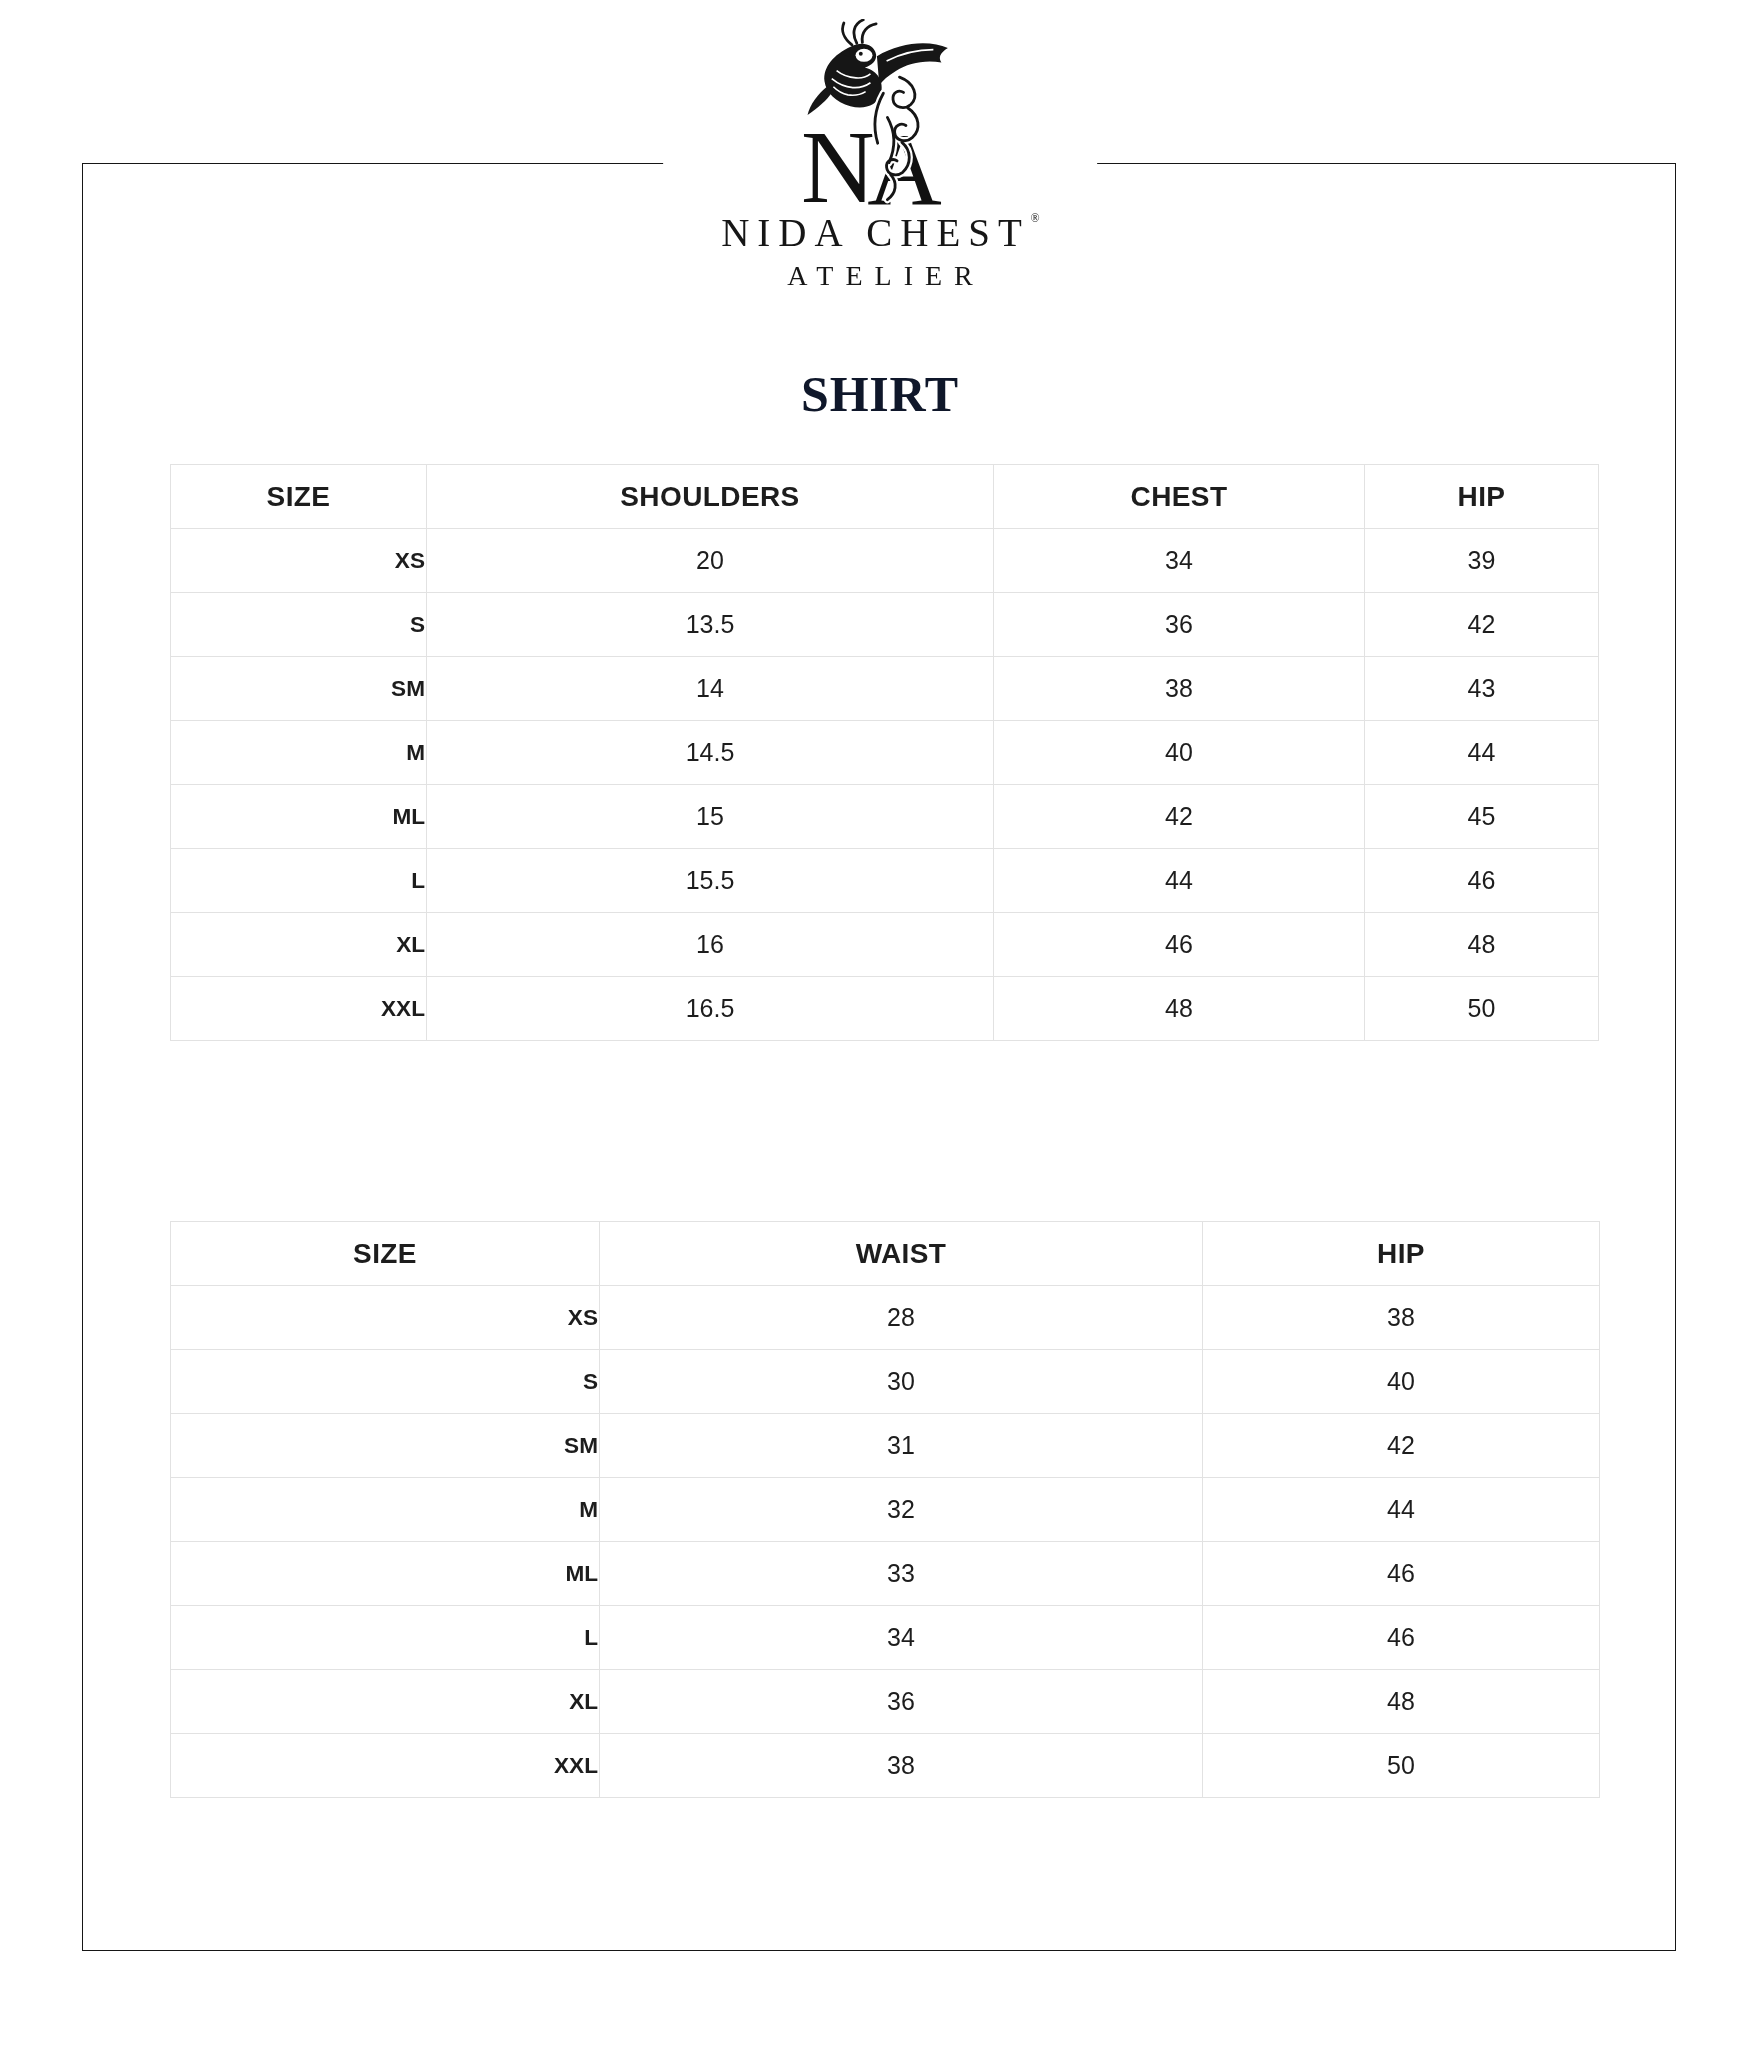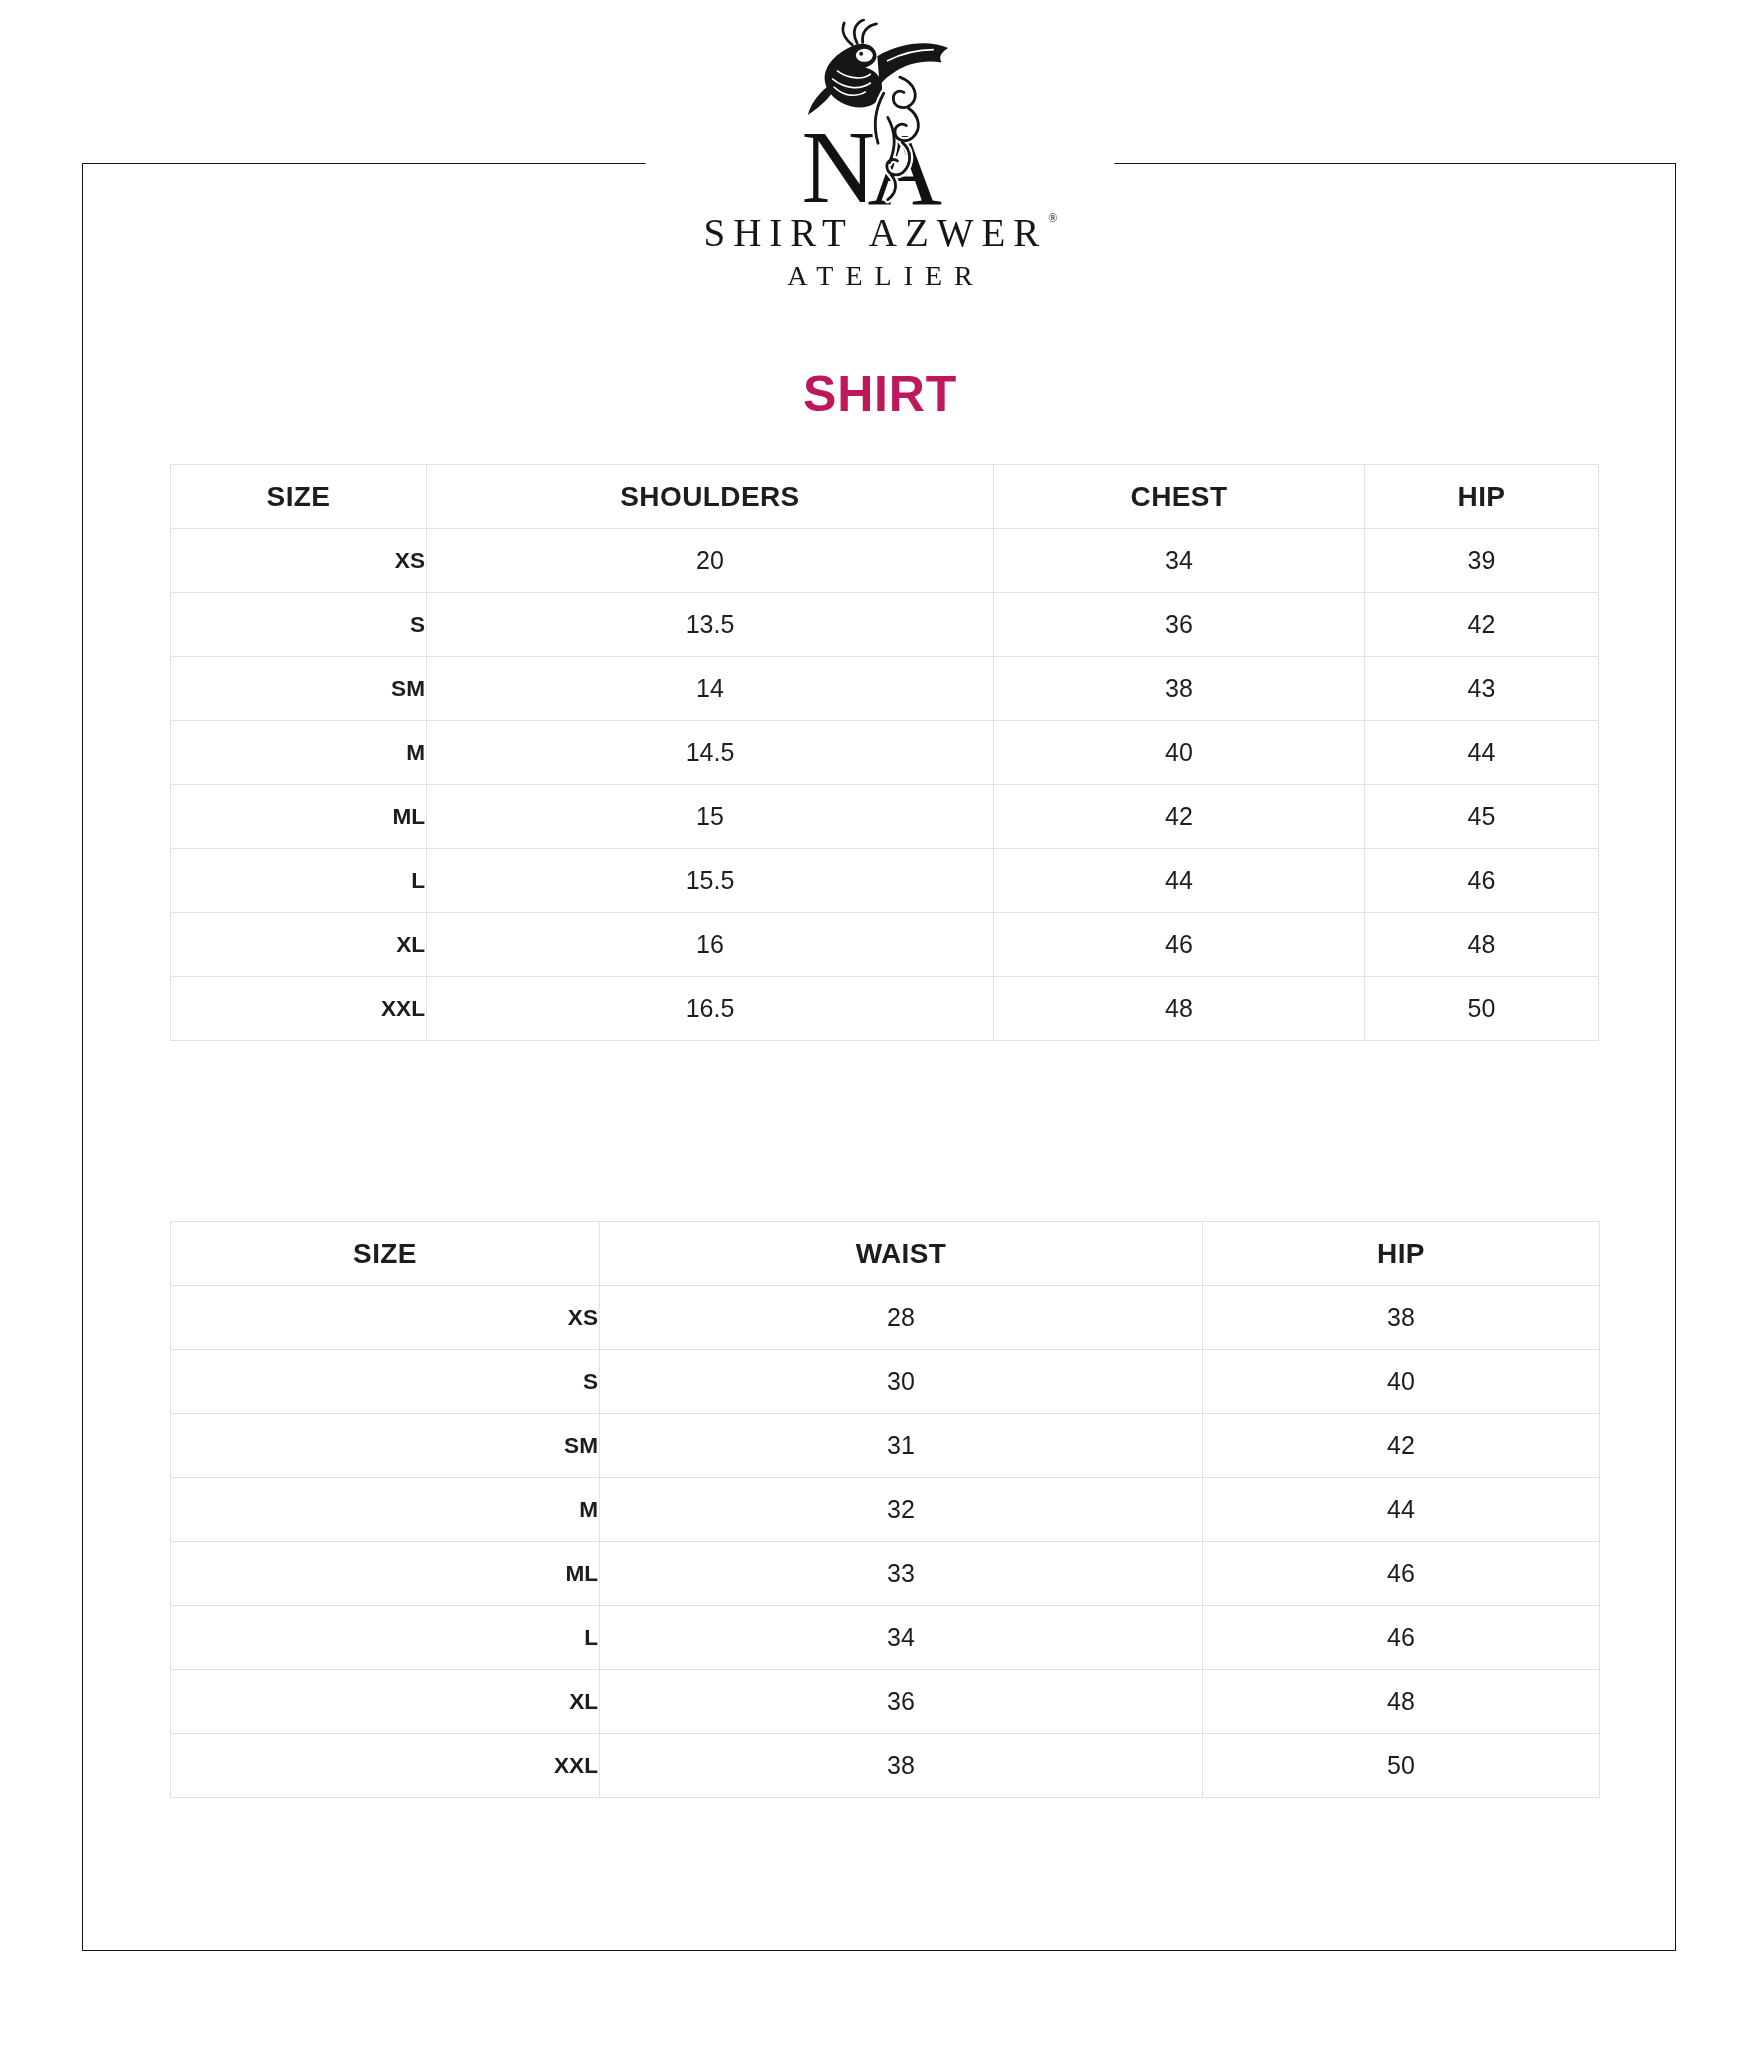--- a/index.html
+++ b/index.html
@@ -28,22 +28,22 @@
     font-family:"Liberation Serif", serif; font-size:12px; letter-spacing:0;
     position:relative; top:-24px; left:0.8px; color:#161616;
   }
   .atelier {
     font-family:"Liberation Serif", serif; font-size:28px; letter-spacing:12px;
     text-indent:12px; color:#161616; line-height:1; margin-top:10.5px; white-space:nowrap;
   }
 
   .section-title {
     position:absolute; left:0; width:100%; text-align:center;
-    font-size:50px; line-height:50px; font-weight:700; color:#be185d;
-    letter-spacing:0.8px; z-index:2;
+    font-size:50px; line-height:50px; font-weight:700; color:#0f172a;
+    letter-spacing:0.8px; z-index:2;font-family:Liberation Serif, serif;
   }
   #shirt-title { top:369px; }
   #pant-title  { top:1129px; }
 
   table.size-table {
     position:absolute; left:170px; width:1428px; z-index:2;
     border-collapse:collapse; table-layout:fixed; background:#ffffff;
   }
   #shirt-table { top:464px; }
   #pant-table  { top:1221px; }
@@ -108,21 +108,21 @@
         <g stroke="#161616" stroke-width="3.5">
           <path d="M148 72 C 167 79, 172 96, 162 106 C 154 113, 141 110, 140 100 C 139 91, 147 87, 153 91"></path>
           <path d="M158 110 C 173 120, 175 137, 164 147 C 156 154, 143 151, 142 141 C 141 132, 150 128, 156 132"></path>
           <path d="M151 153 C 163 163, 163 180, 152 190 C 144 196, 133 193, 132 184 C 131 175, 140 172, 145 176"></path>
           <path d="M137 193 C 146 203, 144 216, 133 224"></path>
           <path d="M128 92 C 117 112, 115 134, 121 154"></path>
           <path d="M133 122 C 143 140, 143 160, 135 178"></path>
         </g>
       </g>
     </svg>
-    <div class="brand-line"><span>SHIRT AZWER</span><span class="reg-mark">®</span></div>
+    <div class="brand-line"><span>NIDA CHEST</span><span class="reg-mark">®</span></div>
     <div class="atelier">ATELIER</div>
   </div>
 
   <div class="section-title" id="shirt-title">SHIRT</div>
 
   <table class="size-table" id="shirt-table">
     <colgroup>
       <col style="width:256px">
         <col style="width:567px">
         <col style="width:371px">

